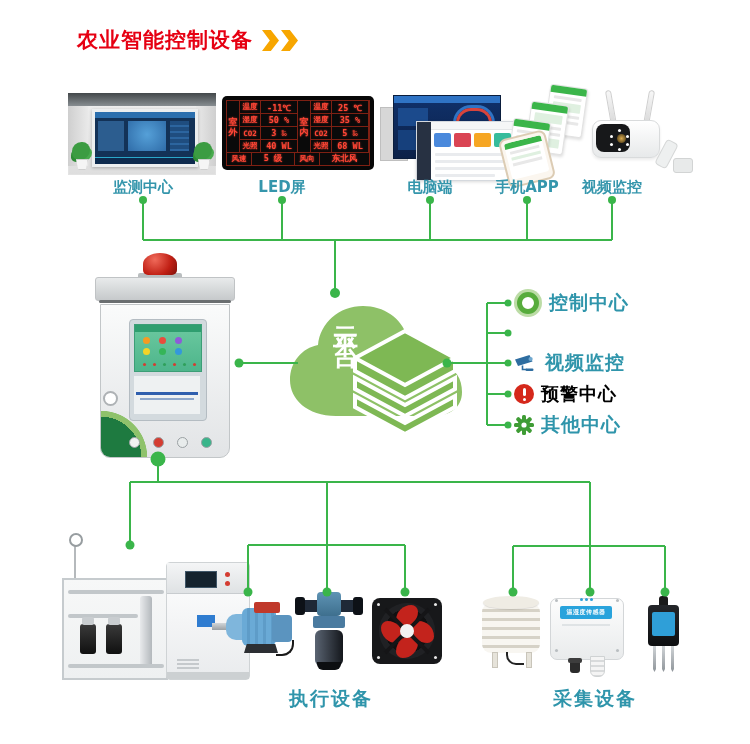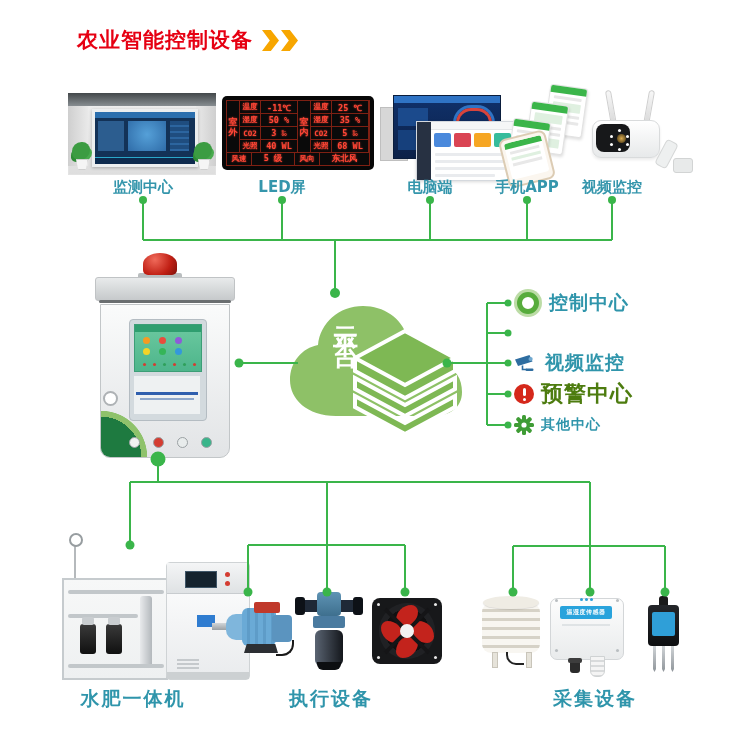--- a/index.html
+++ b/index.html
@@ -379,36 +379,36 @@
           <rect x="11.5" y="14.5" width="8" height="2.4" rx="1.2" fill="#2e6da0"></rect>
         </svg>
     </span>
     <span style="font-size:19px;font-weight:bold;color:#2f95ab;letter-spacing:1px;">视频监控</span>
   </div>
   <div class="abs center-row" style="left:514px;top:382px;">
     <span class="ic ic-alert">
         <i></i>
         <b></b>
       </span>
-    <span style="font-size:22px;font-weight:bold;color:#4d7c0f;letter-spacing:1px;">预警中心</span>
+    <span style="font-size:18px;font-weight:bold;color:#000000;letter-spacing:1px;">预警中心</span>
   </div>
   <div class="abs center-row" style="left:514px;top:413px;">
     <span class="ic">
       <svg width="20" height="20" viewBox="0 0 20 20">
           <g fill="#3f9c35">
             <rect x="8" y="0" width="4" height="20" rx="1.5"></rect>
             <rect x="8" y="0" width="4" height="20" rx="1.5" transform="rotate(45 10 10)"></rect>
             <rect x="8" y="0" width="4" height="20" rx="1.5" transform="rotate(90 10 10)"></rect>
             <rect x="8" y="0" width="4" height="20" rx="1.5" transform="rotate(135 10 10)"></rect>
             <circle cx="10" cy="10" r="6.2"></circle>
           </g>
           <circle cx="10" cy="10" r="2.6" fill="#fff"></circle>
         </svg>
     </span>
-    <span style="font-size:14px;font-weight:bold;color:#2f95ab;letter-spacing:1px;">其他中心</span>
+    <span style="font-size:19px;font-weight:bold;color:#2f95ab;letter-spacing:1px;">其他中心</span>
   </div>
 
   <div class="abs wf">
     <div class="abs wf-gauge"></div>
     <div class="abs wf-frame">
       <div class="abs wf-pipe" style="left:4px;top:10px;width:96px;"></div>
       <div class="abs wf-pipe" style="left:4px;top:34px;width:70px;"></div>
       <div class="abs wf-pump" style="left:16px;top:44px;"></div>
       <div class="abs wf-pump" style="left:42px;top:44px;"></div>
       <div class="abs wf-col"></div>
@@ -417,21 +417,20 @@
     <div class="abs wf-tower">
       <div class="abs wf-head">
         <div class="abs wf-hs"></div>
         <div class="abs wf-dotr"></div>
       </div>
       <div class="abs wf-bs"></div>
       <div class="abs wf-vent"></div>
       <div class="abs wf-base"></div>
     </div>
   </div>
-  <div class="abs lbl-big" style="left:133px;top:686px;">水肥一体机</div>
 
   <div class="abs motor">
     <div class="abs mo-shaft"></div>
     <div class="abs mo-nose"></div>
     <div class="abs mo-body"></div>
     <div class="abs mo-label"></div>
     <div class="abs mo-gear"></div>
     <div class="abs mo-feet"></div>
     <div class="abs mo-cable"></div>
   </div>

